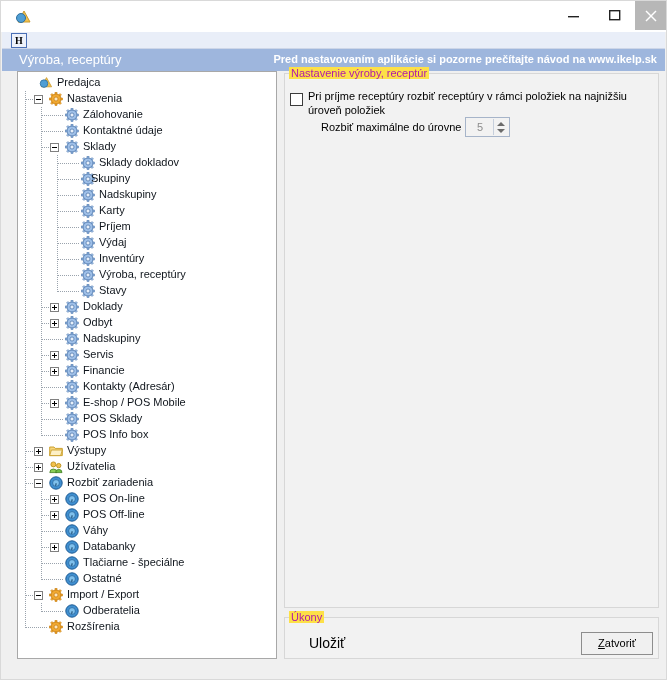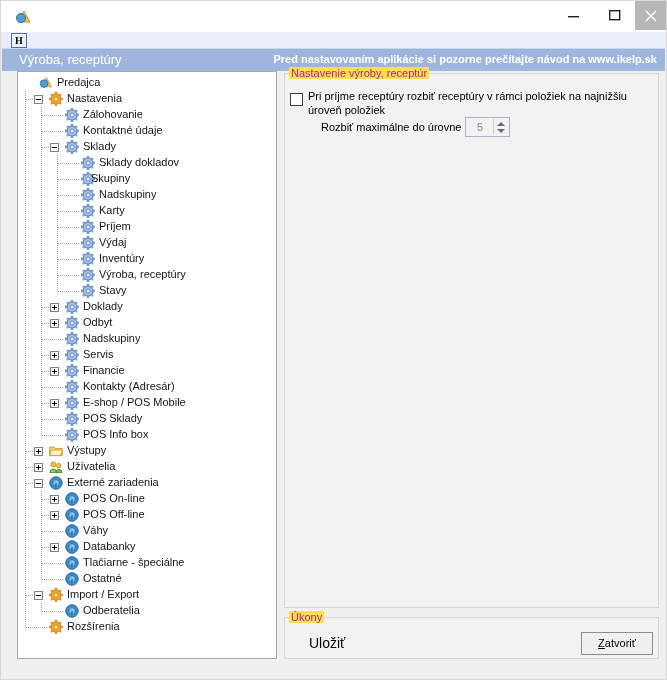--- a/index.html
+++ b/index.html
@@ -513,21 +513,21 @@
         <span class="lbl" style="left:49px">Užívatelia</span>
       </div>
       <span class="hline" style="left: 7px; top: 395px; width: 8px;"></span>
       <div class="tnode" style="top: 403px;">
         <span class="plusbox " style="left:16px"></span>
         <span class="ico" style="left:31px"><svg width="14" height="14" viewBox="0 0 14 14">
       <circle cx="7" cy="7" r="6.2" fill="#3f8fd0" stroke="#1f5c95" stroke-width="1"></circle>
       <circle cx="7" cy="7" r="3.4" fill="#7fc0ec" stroke="#1f5c95" stroke-width="0.7"></circle>
       <text x="7" y="9.6" font-size="5.2" text-anchor="middle" fill="#0d3b63" font-family="Liberation Serif, serif">e</text>
           </svg></span>
-        <span class="lbl" style="left:49px">Externé zariadenia</span>
+        <span class="lbl" style="left:49px">Rozbiť zariadenia</span>
       </div>
       <span class="hline" style="left: 7px; top: 411px; width: 8px;"></span>
       <div class="tnode" style="top: 419px;">
         <span class="plusbox plus" style="left:32px"></span>
         <span class="ico" style="left:47px"><svg width="14" height="14" viewBox="0 0 14 14">
       <circle cx="7" cy="7" r="6.2" fill="#3f8fd0" stroke="#1f5c95" stroke-width="1"></circle>
       <circle cx="7" cy="7" r="3.4" fill="#7fc0ec" stroke="#1f5c95" stroke-width="0.7"></circle>
       <text x="7" y="9.6" font-size="5.2" text-anchor="middle" fill="#0d3b63" font-family="Liberation Serif, serif">e</text>
           </svg></span>
         <span class="lbl" style="left:65px">POS On-line</span>

